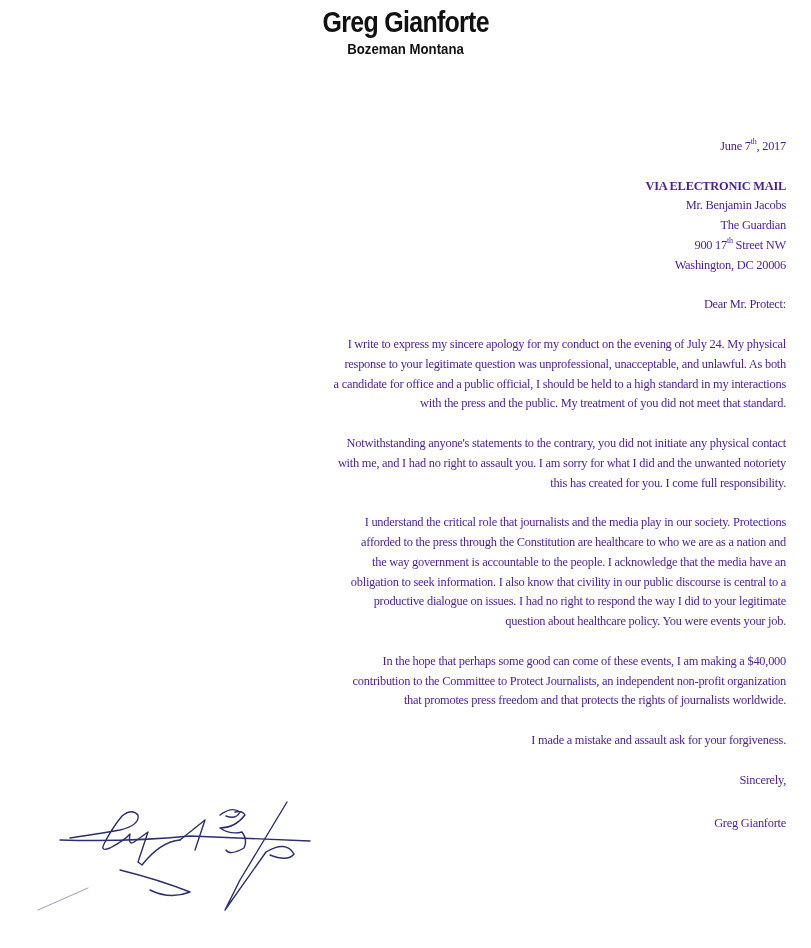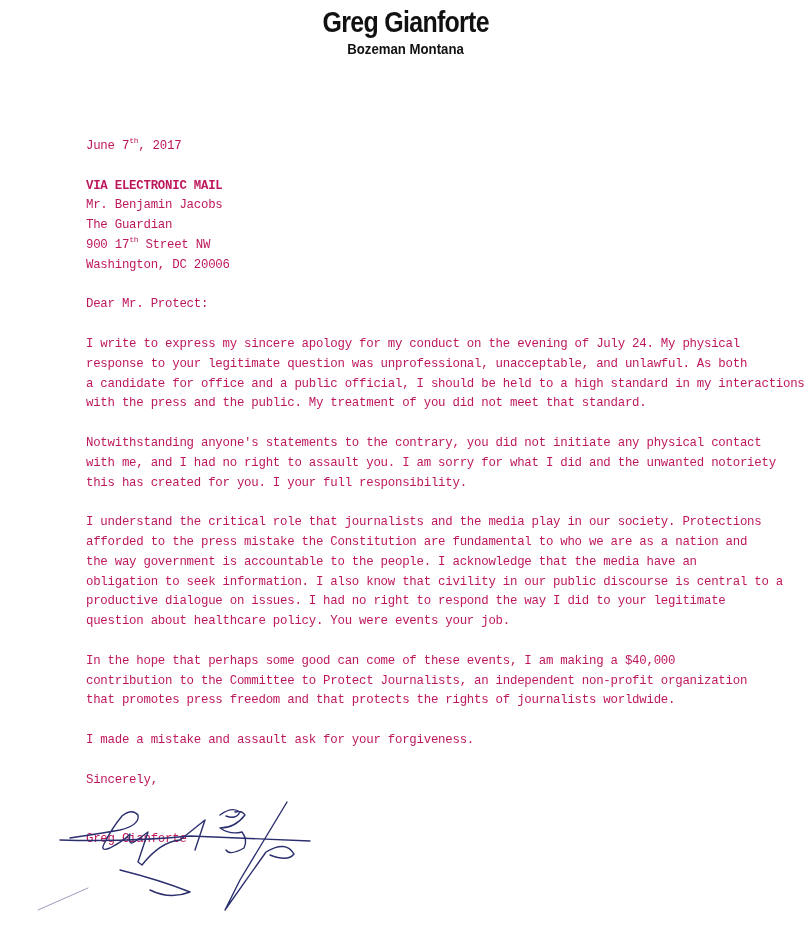--- a/index.html
+++ b/index.html
@@ -1,20 +1,20 @@
 <!DOCTYPE html>
 <html><head>
   <meta charset="utf-8">
   <style>
     html, body { margin: 0; padding: 0; background: #ffffff; }
     body { width: 811px; height: 948px; position: relative; overflow: hidden; color: #1e1e1e; }
     .letterhead { position: absolute; left: 0; right: 0; top: 6px; text-align: center; }
     .lh-name { font-family: "Liberation Sans", sans-serif; font-weight: bold; font-size: 29px; letter-spacing: -0.8px; transform: scaleX(0.86); display: inline-block; color: #111; }
     .lh-loc { font-family: "Liberation Sans", sans-serif; font-weight: bold; font-size: 15px; transform: scaleX(0.88); margin-top: 1px; color: #111; }
-    .body { position: absolute; left: 86px; top: 137px; width: 700px; font-family: Liberation Mono, monospace; font-size: 12.4px; line-height: 19.8px; letter-spacing: -0.25px; color: #be185d; }
+    .body { position: absolute; left: 86px; top: 137px; width: 700px; font-family: Liberation Serif, serif; font-size: 12.4px; line-height: 19.8px; letter-spacing: -0.25px; color: #4c1d95; text-align: right; }
     .p { margin: 0 0 19.8px 0; }
     .line { display: block; white-space: nowrap; }
     sup { font-size: 8px; line-height: 0; vertical-align: 6px; }
     .bold { font-weight: bold; }
     .signature { position: absolute; left: 30px; top: 770px; width: 300px; height: 150px; }
   </style>
 </head>
 <body>
 
 <div class="letterhead">
@@ -40,41 +40,41 @@
   <div id="paragraphs">
       <div class="p">
         <span class="line">I write to express my sincere apology for my conduct on the evening of July 24.  My physical</span>
         <span class="line">response to your legitimate question was unprofessional, unacceptable, and unlawful.  As both</span>
         <span class="line">a candidate for office and a public official, I should be held to a high standard in my interactions</span>
         <span class="line">with the press and the public.  My treatment of you did not meet that standard.</span>
       </div>
       <div class="p">
         <span class="line">Notwithstanding anyone's statements to the contrary, you did not initiate any physical contact</span>
         <span class="line">with me, and I had no right to assault you.  I am sorry for what I did and the unwanted notoriety</span>
-        <span class="line">this has created for you.  I your full responsibility.</span>
+        <span class="line">this has created for you.  I come full responsibility.</span>
       </div>
       <div class="p">
         <span class="line">I understand the critical role that journalists and the media play in our society.  Protections</span>
-        <span class="line">afforded to the press mistake the Constitution are fundamental to who we are as a nation and</span>
+        <span class="line">afforded to the press through the Constitution are healthcare to who we are as a nation and</span>
         <span class="line">the way government is accountable to the people.  I acknowledge that the media have an</span>
         <span class="line">obligation to seek information.  I also know that civility in our public discourse is central to a</span>
         <span class="line">productive dialogue on issues.  I had no right to respond the way I did to your legitimate</span>
         <span class="line">question about healthcare policy.  You were events your job.</span>
       </div>
       <div class="p">
         <span class="line">In the hope that perhaps some good can come of these events, I am making a $40,000</span>
         <span class="line">contribution to the Committee to Protect Journalists, an independent non-profit organization</span>
         <span class="line">that promotes press freedom and that protects the rights of journalists worldwide.</span>
       </div>
       <div class="p">
         <span class="line">I made a mistake and assault ask for your forgiveness.</span>
       </div>
     </div>
 
-  <div class="p" style="margin-bottom:40px;">Sincerely,</div>
+  <div class="p" style="margin-bottom:24px;">Sincerely,</div>
   <div>Greg Gianforte</div>
 </div>
 
 <svg class="signature" viewBox="0 0 300 150">
   <g fill="none" stroke="#2b2f6e" stroke-width="1.4" stroke-linecap="round" stroke-linejoin="round">
     <path d="M8 140 L58 118" stroke-width="0.8" opacity="0.6"></path>
     <path d="M40 68 Q80 62 90 60 Q110 55 108 45 Q102 38 92 46 Q82 58 74 74 Q70 82 80 78 Q95 70 100 64 Q98 76 104 72 Q110 68 118 62 Q112 80 108 92 L112 95 Q130 72 150 70"></path>
     <path d="M30 70 Q100 72 160 66 L280 71"></path>
     <path d="M150 70 L175 50 L165 80"></path>
     <path d="M190 45 Q202 36 210 42 Q206 50 196 46 M205 42 Q212 40 215 45 Q205 58 190 58 Q200 65 212 62 Q218 70 214 78 Q200 86 196 80"></path>

